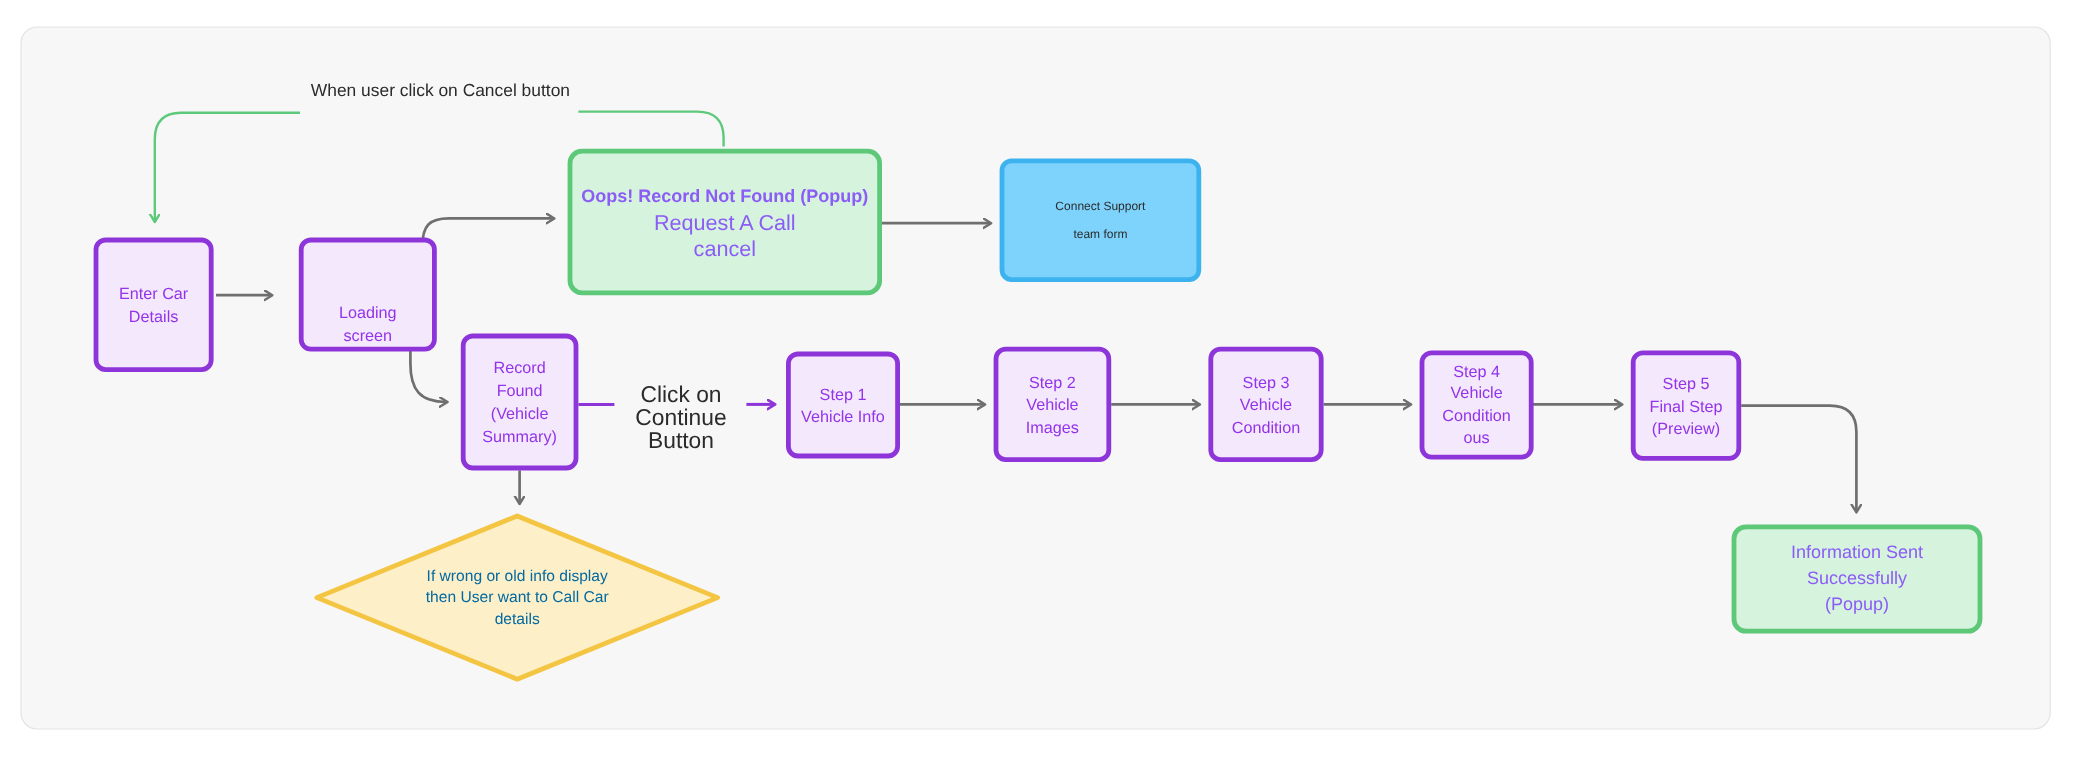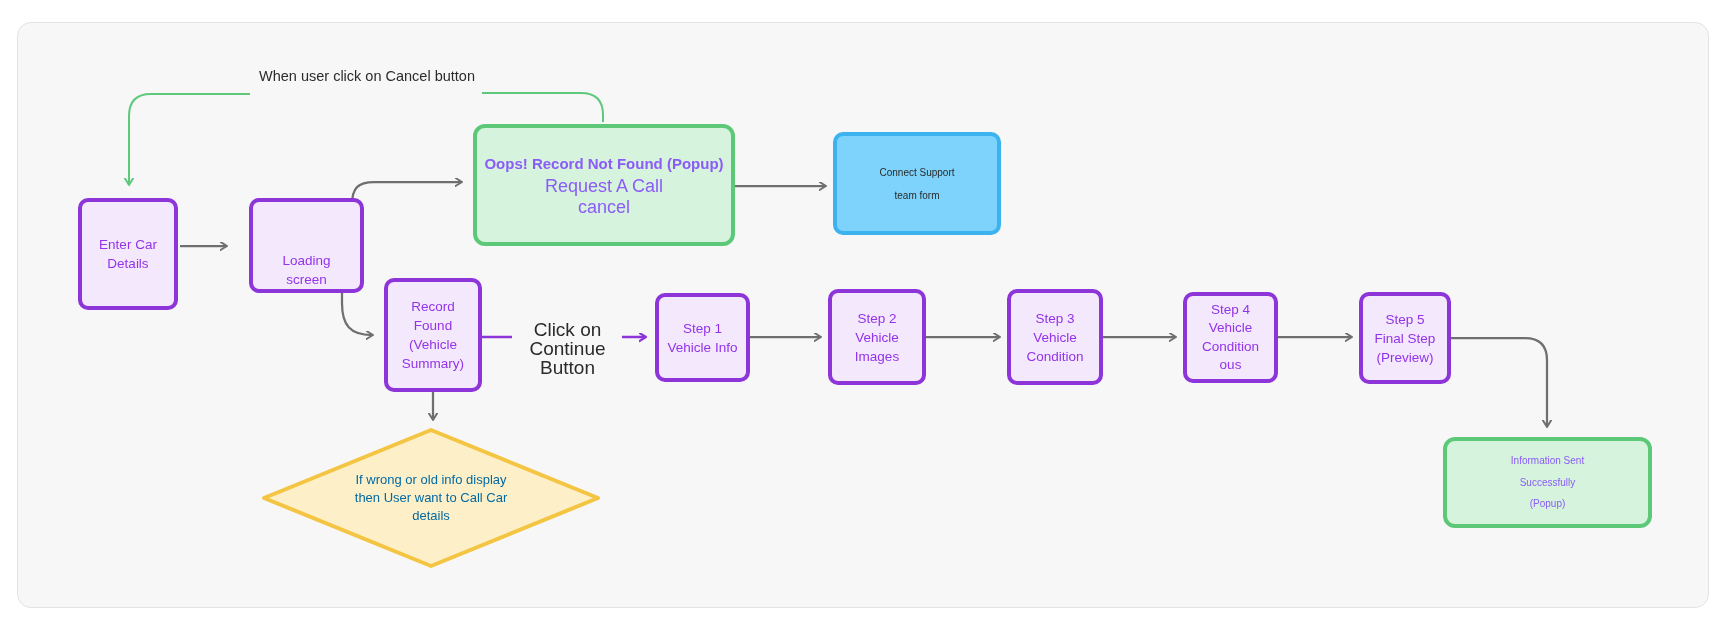--- a/index.html
+++ b/index.html
@@ -26,21 +26,21 @@
   .node-green{
     background:#d6f3de;border:4px solid #5cc878;border-radius:12px;
     color:#8b5cf6;
   }
   .node-blue{
     background:#7dd3fc;border:4px solid #3cb3ee;border-radius:10px;
     color:#2b2b2b;font-size:10px;line-height:23px;
   }
   .oops-title{font-size:15px;font-weight:700;line-height:22px;margin-bottom:1px;}
   .oops-line{font-size:18px;line-height:20.5px;}
-  .info-line{font-size:10px;line-height:21.5px;}
+  .info-line{font-size:15px;line-height:21.5px;}
   .label{position:absolute;text-align:center;color:#2b2b2b;}
   .annotation{font-size:14.5px;line-height:21.5px;}
   .edge-label{font-size:19px;line-height:19px;}
   .diamond-label{font-size:13px;line-height:18px;color:#0369a1;}
 </style>
 </head>
 <body>
 
 <div class="canvas"></div>
 

